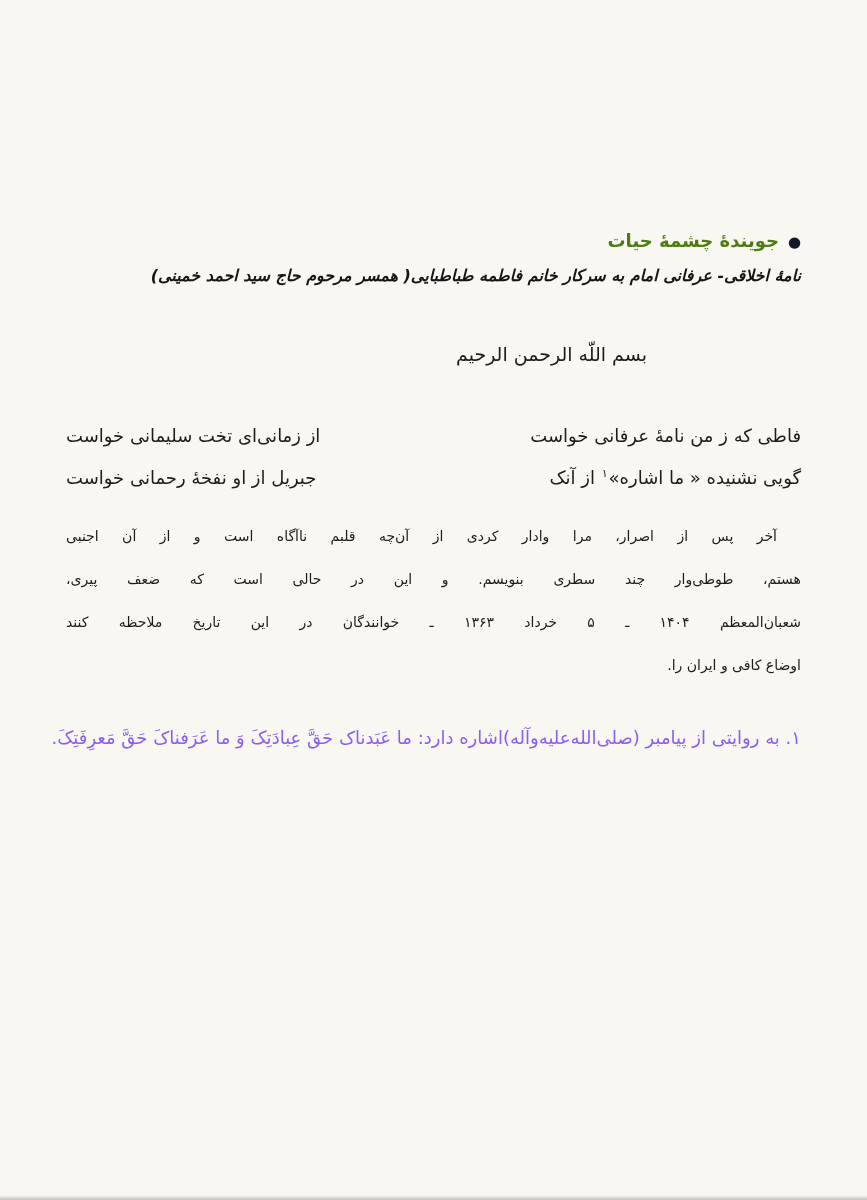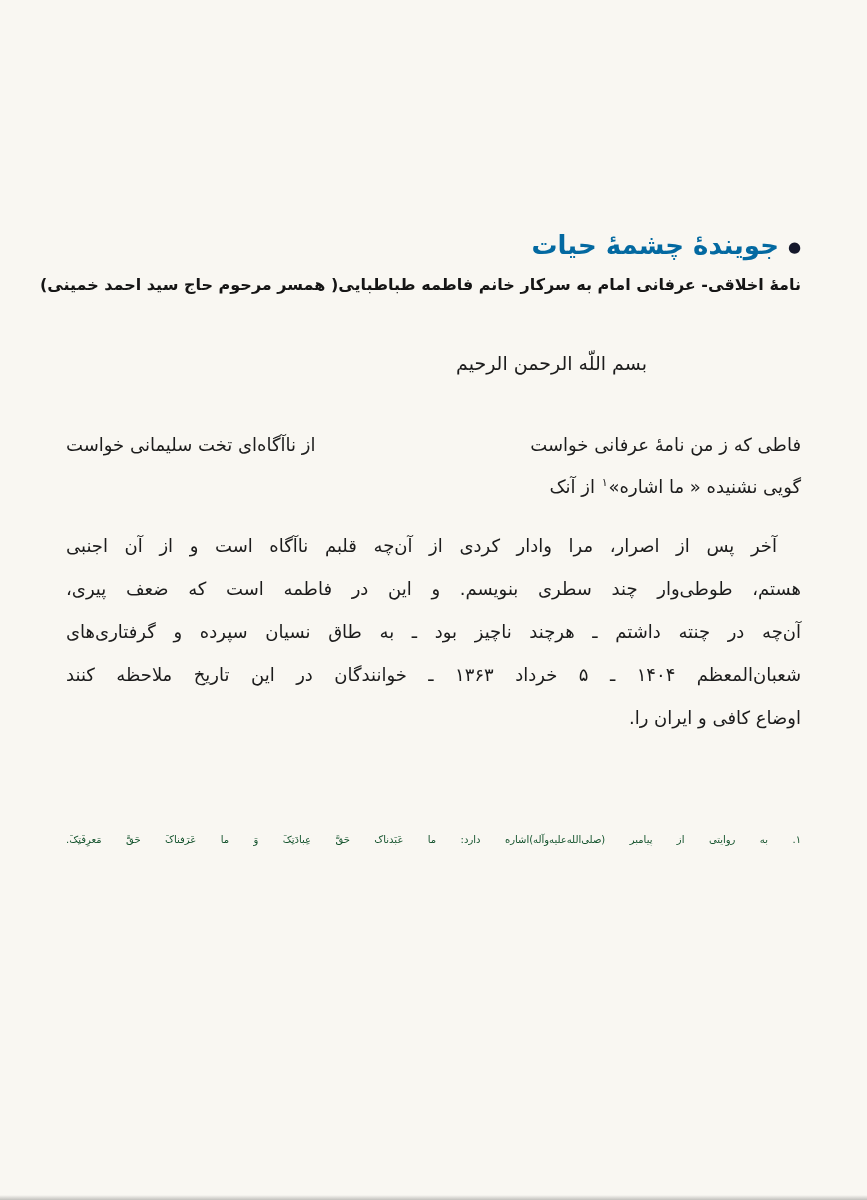--- a/index.html
+++ b/index.html
@@ -33,32 +33,33 @@
     align-items: center;
     gap: 9px;
   }
   .title-bullet {
     font-size: 15px;
     line-height: 1;
     color: #14182b;
     margin-top: 4px;
   }
   .page-title {
-    font-size: 26px;
+    font-size: 18px;
     font-weight: bold;
-    color: #0369a1;
+    color: #4d7c0f;
     letter-spacing: 0.5px;
   }
   .page-subtitle {
     margin-top: 15px;
     font-size: 16px;
     font-weight: bold;
     color: #151515;
     white-space: nowrap;
     text-align: right;
+    font-style: italic;
   }
   
   .basmala {
     margin-top: 58px;
     text-align: center;
     font-size: 19px;
     transform: translateX(118px);
   }
   
   .poem {
@@ -75,39 +76,39 @@
   .hemistich { white-space: nowrap; }
   .fn-mark {
     font-size: 11px;
     position: relative;
     top: -7px;
     padding: 0 1px;
   }
   
   .body-text {
     margin-top: 16px;
-    font-size: 18px;
+    font-size: 14px;
   }
   .body-line {
     height: 43px;
     line-height: 43px;
     text-align: justify;
     text-align-last: justify;
     white-space: nowrap;
   }
   .body-line.short {
     text-align: right;
     text-align-last: right;
   }
   .body-line.indent { text-indent: 24px; }
   
   .footnote {
-    margin-top: 86px;
-    font-size: 10px;
-    color: #14532d;
+    margin-top: 36px;
+    font-size: 18px;
+    color: #8b5cf6;
   }
   .footnote-line1 {
     line-height: 30px;
     text-align: justify;
     text-align-last: justify;
     white-space: nowrap;
   }
   .footnote-line2 {
     margin-top: 14px;
     line-height: 30px;
@@ -125,33 +126,33 @@
     <span class="page-title">جویندهٔ چشمهٔ حیات</span>
   </div>
 
   <div class="page-subtitle">نامهٔ اخلاقی- عرفانی امام به سرکار خانم فاطمه طباطبایی( همسر مرحوم حاج سید احمد خمینی)</div>
 
   <div class="basmala">بسم اللّه الرحمن الرحیم</div>
 
   <div class="poem">
     <div class="poem-row">
       <span class="hemistich">فاطی که ز من نامهٔ عرفانی خواست</span>
-      <span class="hemistich">از ناآگاه‌ای تخت سلیمانی خواست</span>
+      <span class="hemistich">از زمانی‌ای تخت سلیمانی خواست</span>
     </div>
     <div class="poem-row">
       <span class="hemistich">
         <span>گویی نشنیده « ما اشاره»</span><span class="fn-mark">۱</span><span> از آنک</span>
       </span>
+      <span class="hemistich">جبریل از او نفخهٔ رحمانی خواست</span>
     </div>
   </div>
 
   <div class="body-text">
     <div class="body-line indent">آخر پس از اصرار، مرا وادار کردی از آن‌چه قلبم ناآگاه است و از آن اجنبی</div>
-    <div class="body-line">هستم، طوطی‌وار چند سطری بنویسم. و این در فاطمه است که ضعف پیری،</div>
-    <div class="body-line">آن‌چه در چنته داشتم ـ هرچند ناچیز بود ـ به طاق نسیان سپرده و گرفتاری‌های</div>
+    <div class="body-line">هستم، طوطی‌وار چند سطری بنویسم. و این در حالی است که ضعف پیری،</div>
     <div class="body-line">شعبان‌المعظم ۱۴۰۴ ـ ۵ خرداد ۱۳۶۳ ـ خوانندگان در این تاریخ ملاحظه کنند</div>
     <div class="body-line short">اوضاع کافی و ایران را.</div>
   </div>
 
   <div class="footnote">
     <div class="footnote-line1">۱. به روایتی از پیامبر (صلی‌الله‌علیه‌وآله)اشاره دارد: ما عَبَدناک حَقَّ عِبادَتِکَ وَ ما عَرَفناکَ حَقَّ مَعرِفَتِکَ.</div>
   </div>
 
   <div class="scan-edge-bottom"></div>
 </div>

